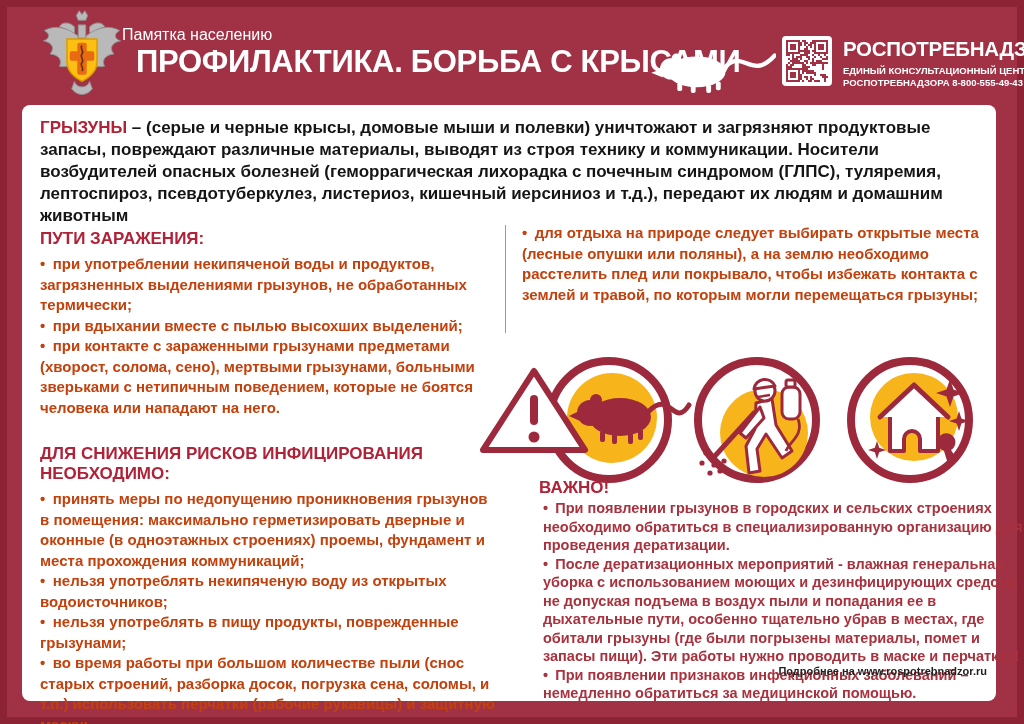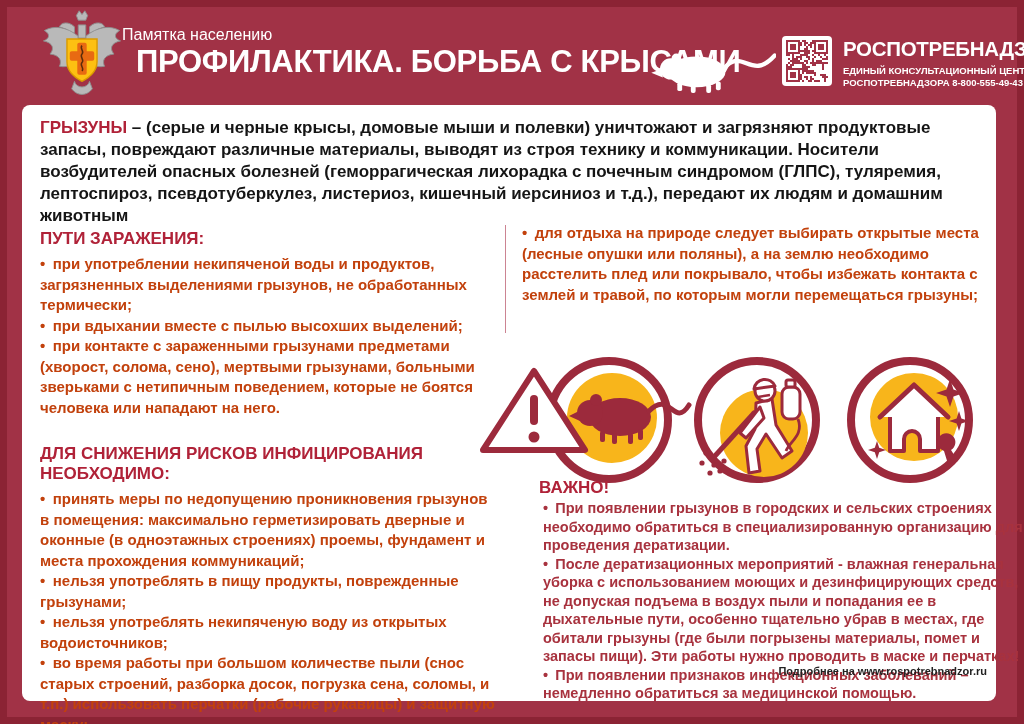--- a/index.html
+++ b/index.html
@@ -260,22 +260,22 @@
 
       <li class="bullet-item">при употреблении некипяченой воды и продуктов, загрязненных выделениями грызунов, не обработанных термически;</li>
           <li class="bullet-item">при вдыхании вместе с пылью высохших выделений;</li>
           <li class="bullet-item">при контакте с зараженными грызунами предметами (хворост, солома, сено), мертвыми грызунами, больными зверьками с нетипичным поведением, которые не боятся человека или нападают на него.</li>
         </ul>
       <div class="gap"></div>
       <div class="h-red">ДЛЯ СНИЖЕНИЯ РИСКОВ ИНФИЦИРОВАНИЯ НЕОБХОДИМО:</div>
       <ul class="blist">
 
       <li class="bullet-item">принять меры по недопущению проникновения грызунов в помещения: максимально герметизировать дверные и оконные (в одноэтажных строениях) проемы, фундамент и места прохождения коммуникаций;</li>
+          <li class="bullet-item">нельзя употреблять некипяченую воду из открытых водоисточников;</li>
           <li class="bullet-item">нельзя употреблять в пищу продукты, поврежденные грызунами;</li>
-          <li class="bullet-item">нельзя употреблять некипяченую воду из открытых водоисточников;</li>
           <li class="bullet-item">во время работы при большом количестве пыли (снос старых строений, разборка досок, погрузка сена, соломы, и т.п.) использовать перчатки (рабочие рукавицы) и защитную маску;</li>
         </ul>
     </div>
 
     <div class="vdivider"></div>
 
     <ul class="blist col-right-list">
 
     <li class="bullet-item">для отдыха на природе следует выбирать открытые места (лесные опушки или поляны), а на землю необходимо расстелить плед или покрывало, чтобы избежать контакта с землей и травой, по которым могли перемещаться грызуны;</li>
       </ul>

